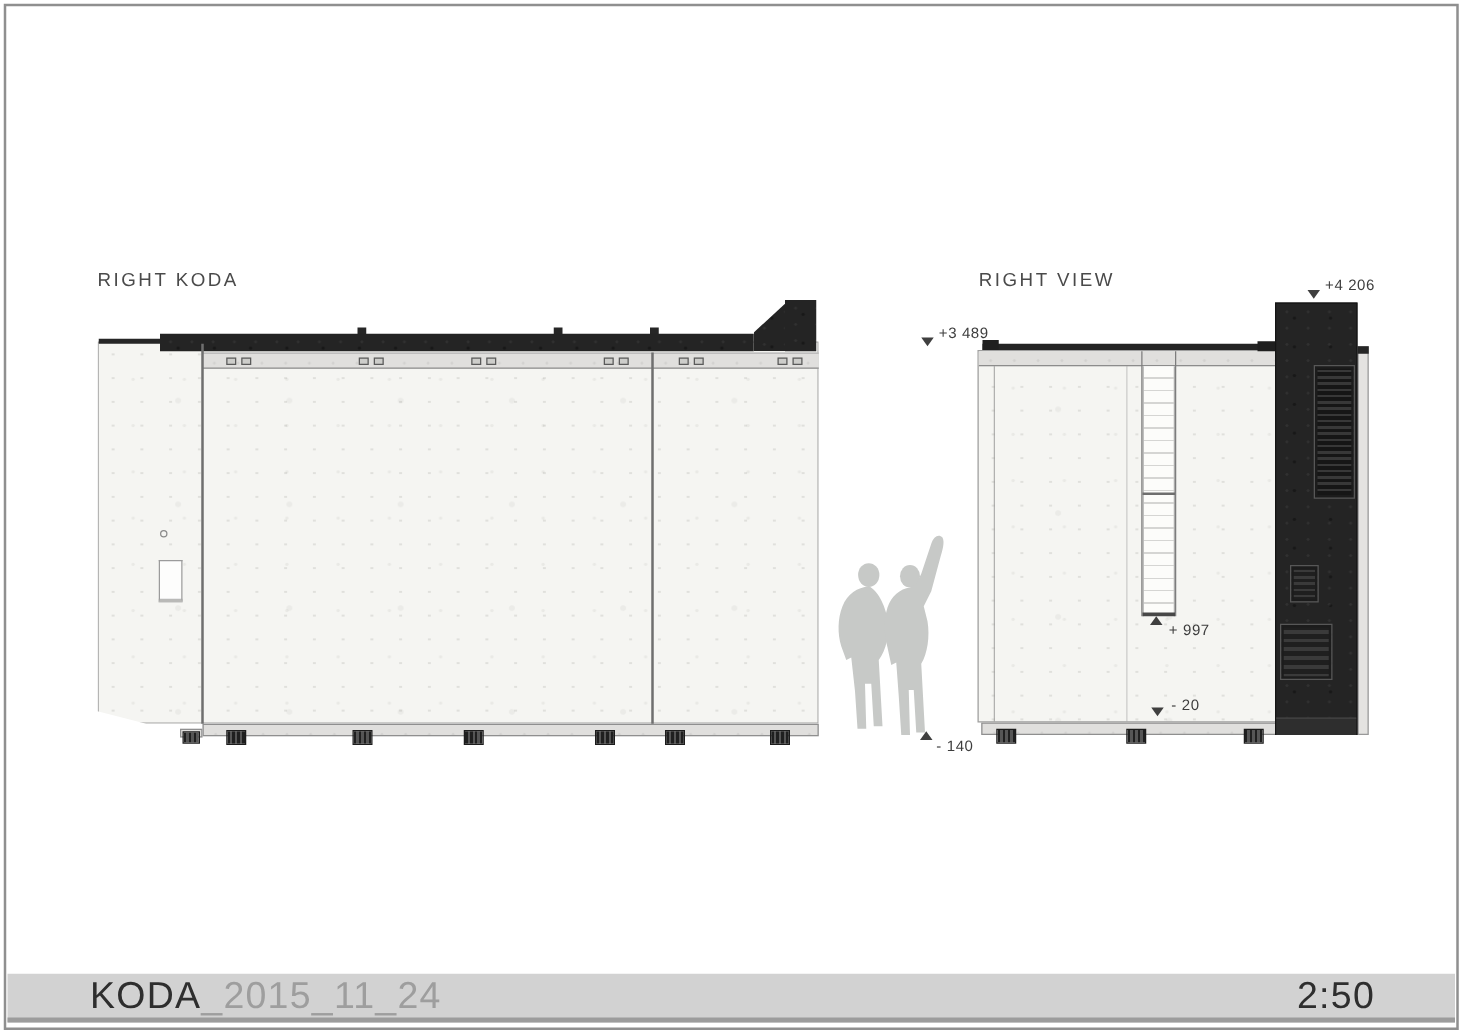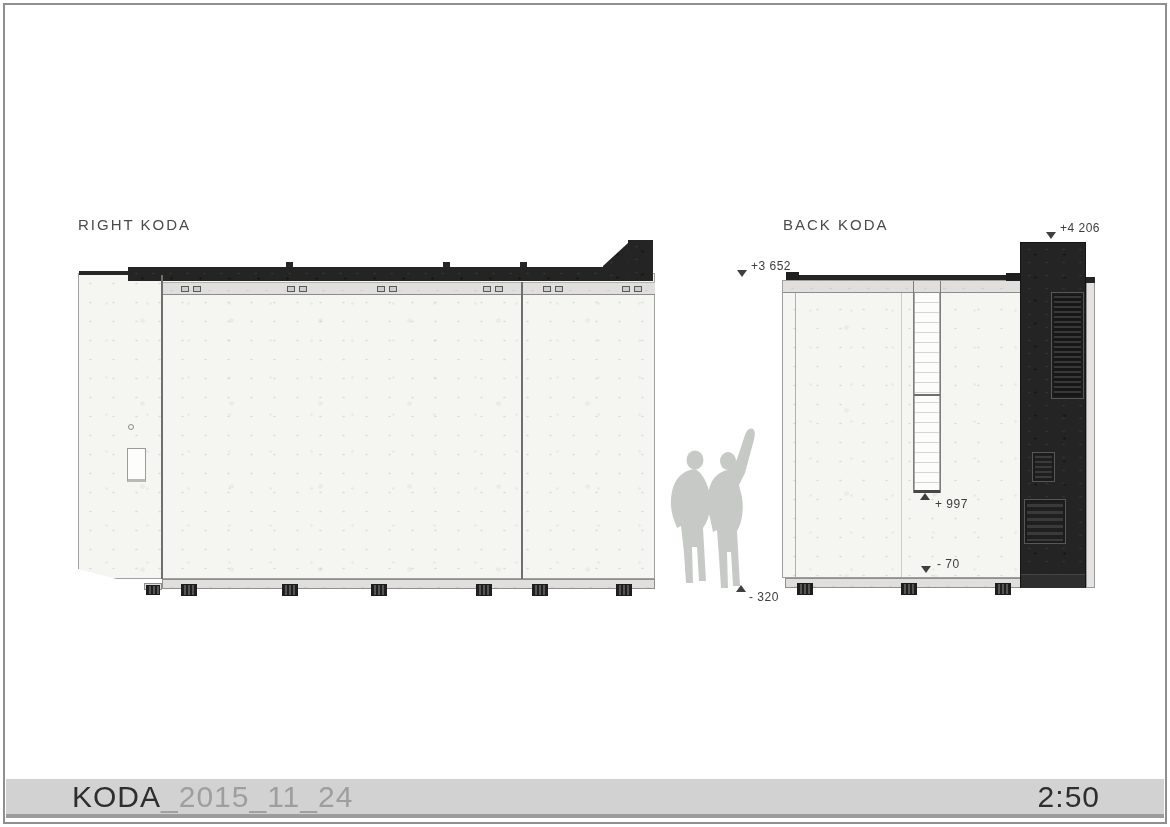--- a/index.html
+++ b/index.html
@@ -118,21 +118,21 @@
 
   <svg class="abs" style="left:664px;top:425px;z-index:8;" width="102" height="172" viewBox="0 0 102 172">
     <g fill="#c7c9c7">
       <ellipse cx="31" cy="35" rx="8.5" ry="9.5"></ellipse>
       <path d="M31 44 C22 45 14 50 10 60 C6 70 6 82 9 92 L13 103 17 101 L20 128 22 158 29 158 L28 122 33 122 35 156 42 156 L39 103 C45 95 48 82 46 70 C44 59 38 47 31 44 Z"></path>
       <ellipse cx="64" cy="36" rx="8" ry="9"></ellipse>
       <path d="M64 45 C56 46 49 52 46 61 C43 70 43 82 46 93 L49 107 53 105 L55 132 57 163 64 163 L63 127 67 127 69 161 76 161 L73 106 C78 98 80 84 78 72 L75 60 L81 48 L88 22 C90 15 92 9 90 5 C87 2 83 4 81 10 L73 34 L69 42 Z"></path>
     </g>
   </svg>
 
-  <div class="abs view-label" style="left:783px;top:216px;">BACK KODA</div>
+  <div class="abs view-label" style="left:783px;top:216px;">RIGHT VIEW</div>
 
   <div class="abs" style="left:0;top:0;">
 
     <div class="abs concrete" style="left:782px;top:280px;width:239px;height:298px;border:1px solid #9e9e9e;box-sizing:border-box;"></div>
 
     <div class="abs" style="left:786px;top:275px;width:234px;height:5px;background:#242424;z-index:5;"></div>
     <div class="abs" style="left:786px;top:272px;width:13px;height:8px;background:#1f1f1f;z-index:5;"></div>
     <div class="abs" style="left:1006px;top:273px;width:14px;height:8px;background:#1f1f1f;z-index:5;"></div>
 
     <div class="abs band" style="left:783px;top:281px;width:237px;height:12px;border-bottom:1px solid #8c8c8c;box-sizing:border-box;z-index:4;"></div>
@@ -156,33 +156,33 @@
     <div class="abs darktex" style="left:1020px;top:242px;width:66px;height:346px;border:1px solid #141414;box-sizing:border-box;z-index:7;"></div>
     <div class="abs" style="left:1021px;top:574px;width:64px;height:13px;background:#2e2e2e;border-top:1px solid #454545;z-index:8;"></div>
     <div class="abs vent" style="left:1051px;top:292px;width:31px;height:105px;background:repeating-linear-gradient(180deg,#161616 0 3px,#383838 3px 5px);z-index:9;"></div>
     <div class="abs vent" style="left:1032px;top:452px;width:21px;height:28px;background:repeating-linear-gradient(180deg,#1f1f1f 0 3px,#3a3a3a 3px 5px);z-index:9;"></div>
     <div class="abs vent" style="left:1024px;top:499px;width:40px;height:43px;background:repeating-linear-gradient(180deg,#1f1f1f 0 4px,#3a3a3a 4px 7px);z-index:9;"></div>
 
     <div class="abs" style="left:1086px;top:277px;width:9px;height:311px;background:#e4e3e1;border:1px solid #999;box-sizing:border-box;z-index:6;"></div>
     <div class="abs" style="left:1086px;top:277px;width:9px;height:6px;background:#262626;z-index:7;"></div>
   </div>
 
-  <div class="abs lvl" style="left:751px;top:259px;">+3 652</div>
+  <div class="abs lvl" style="left:751px;top:259px;">+3 489</div>
   <div class="abs tri-down" style="left:737px;top:270px;"></div>
 
   <div class="abs lvl" style="left:1060px;top:221px;text-align:right;">+4 206</div>
   <div class="abs tri-down" style="left:1046px;top:232px;"></div>
 
   <div class="abs lvl" style="left:935px;top:497px;">+ 997</div>
   <div class="abs tri-up" style="left:920px;top:493px;"></div>
 
-  <div class="abs lvl" style="left:937px;top:557px;">- 70</div>
+  <div class="abs lvl" style="left:937px;top:557px;">- 20</div>
   <div class="abs tri-down" style="left:921px;top:566px;"></div>
 
-  <div class="abs lvl" style="left:749px;top:590px;">- 320</div>
+  <div class="abs lvl" style="left:749px;top:590px;">- 140</div>
   <div class="abs tri-up" style="left:736px;top:585px;"></div>
 
   <div class="titlebar">
     <div class="t">
       <span>KODA</span><span class="suffix">_2015_11_24</span>
     </div>
     <div class="scale">2:50</div>
   </div>
 </div>
 

